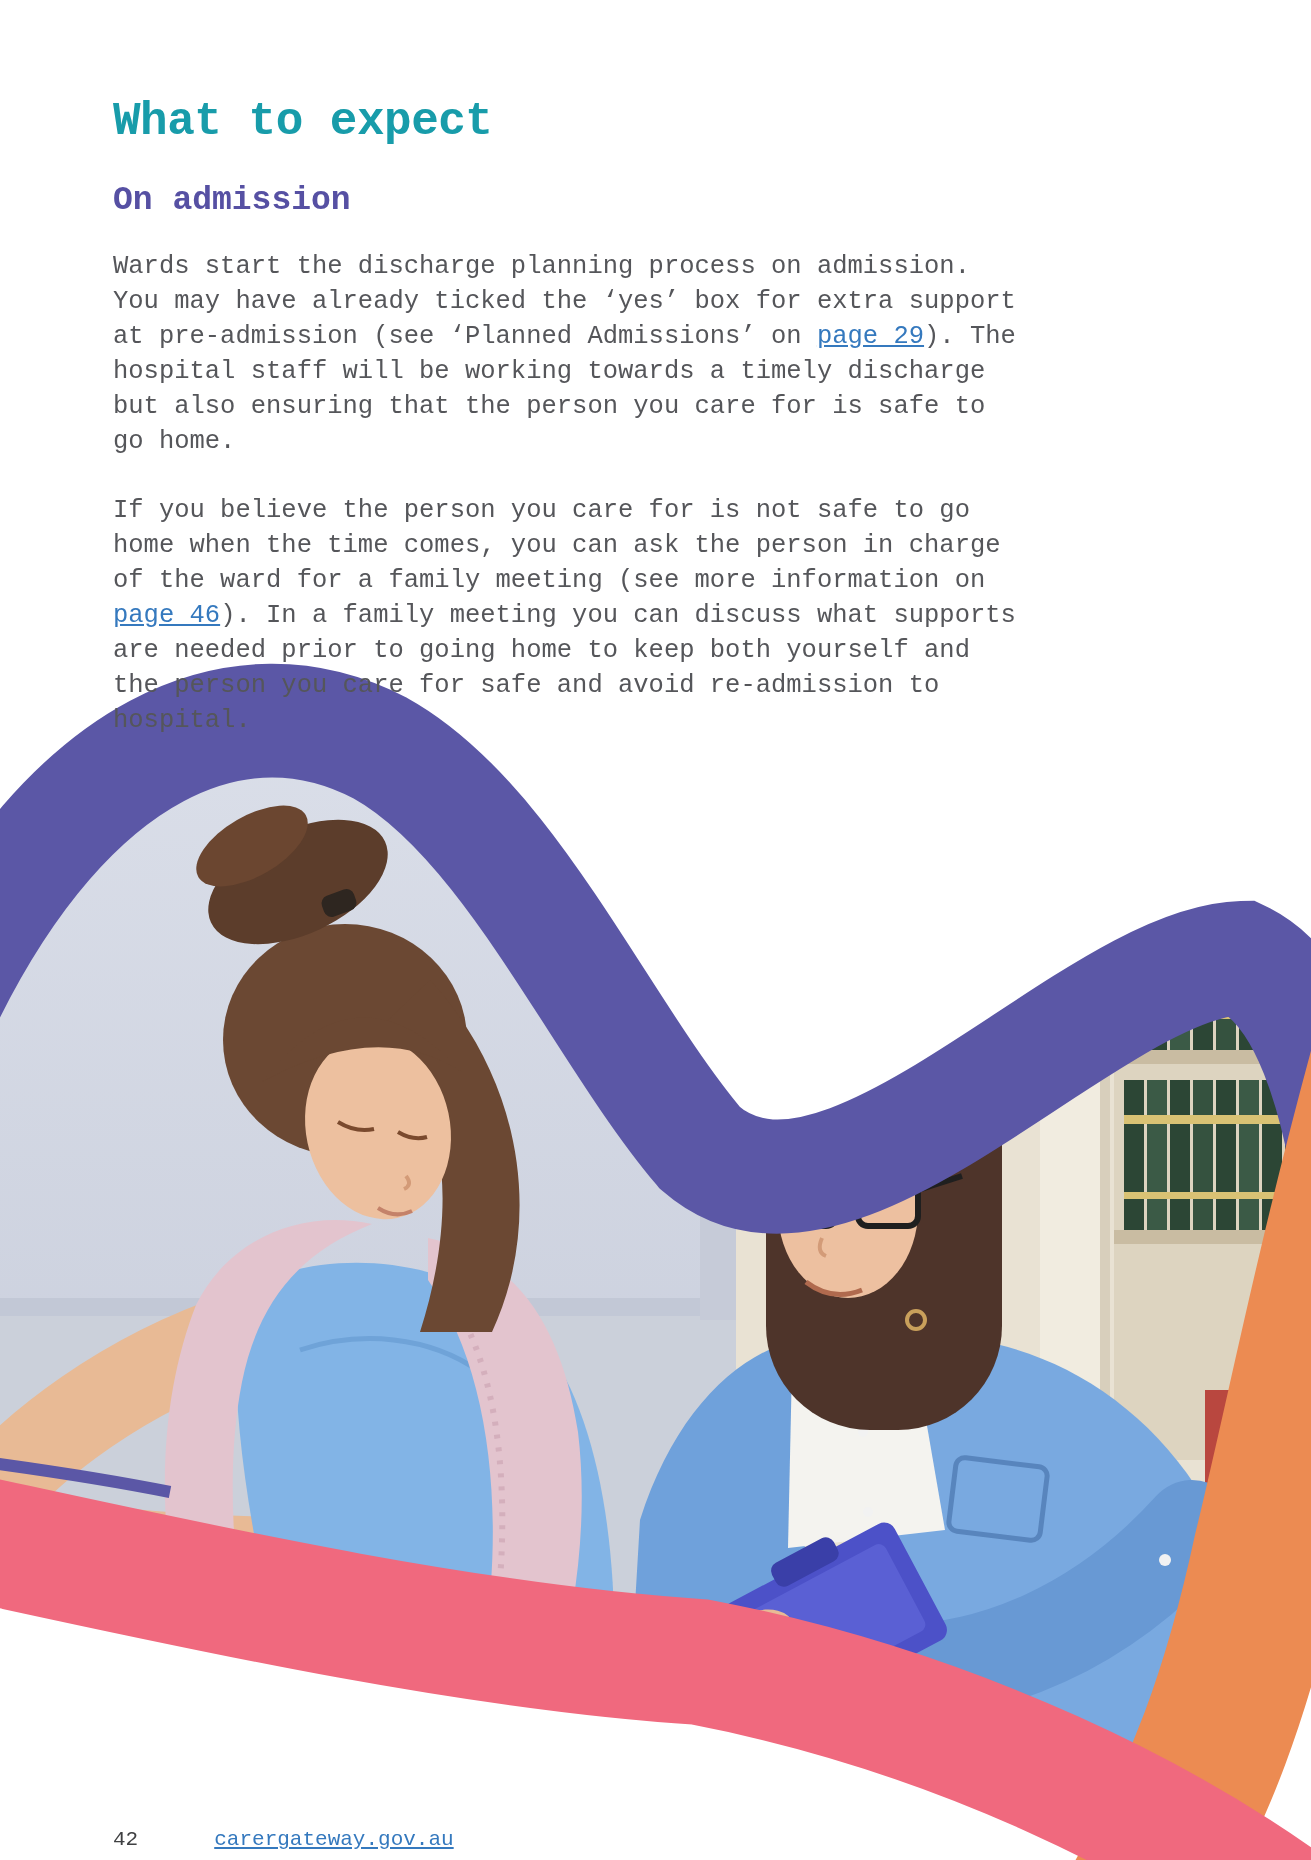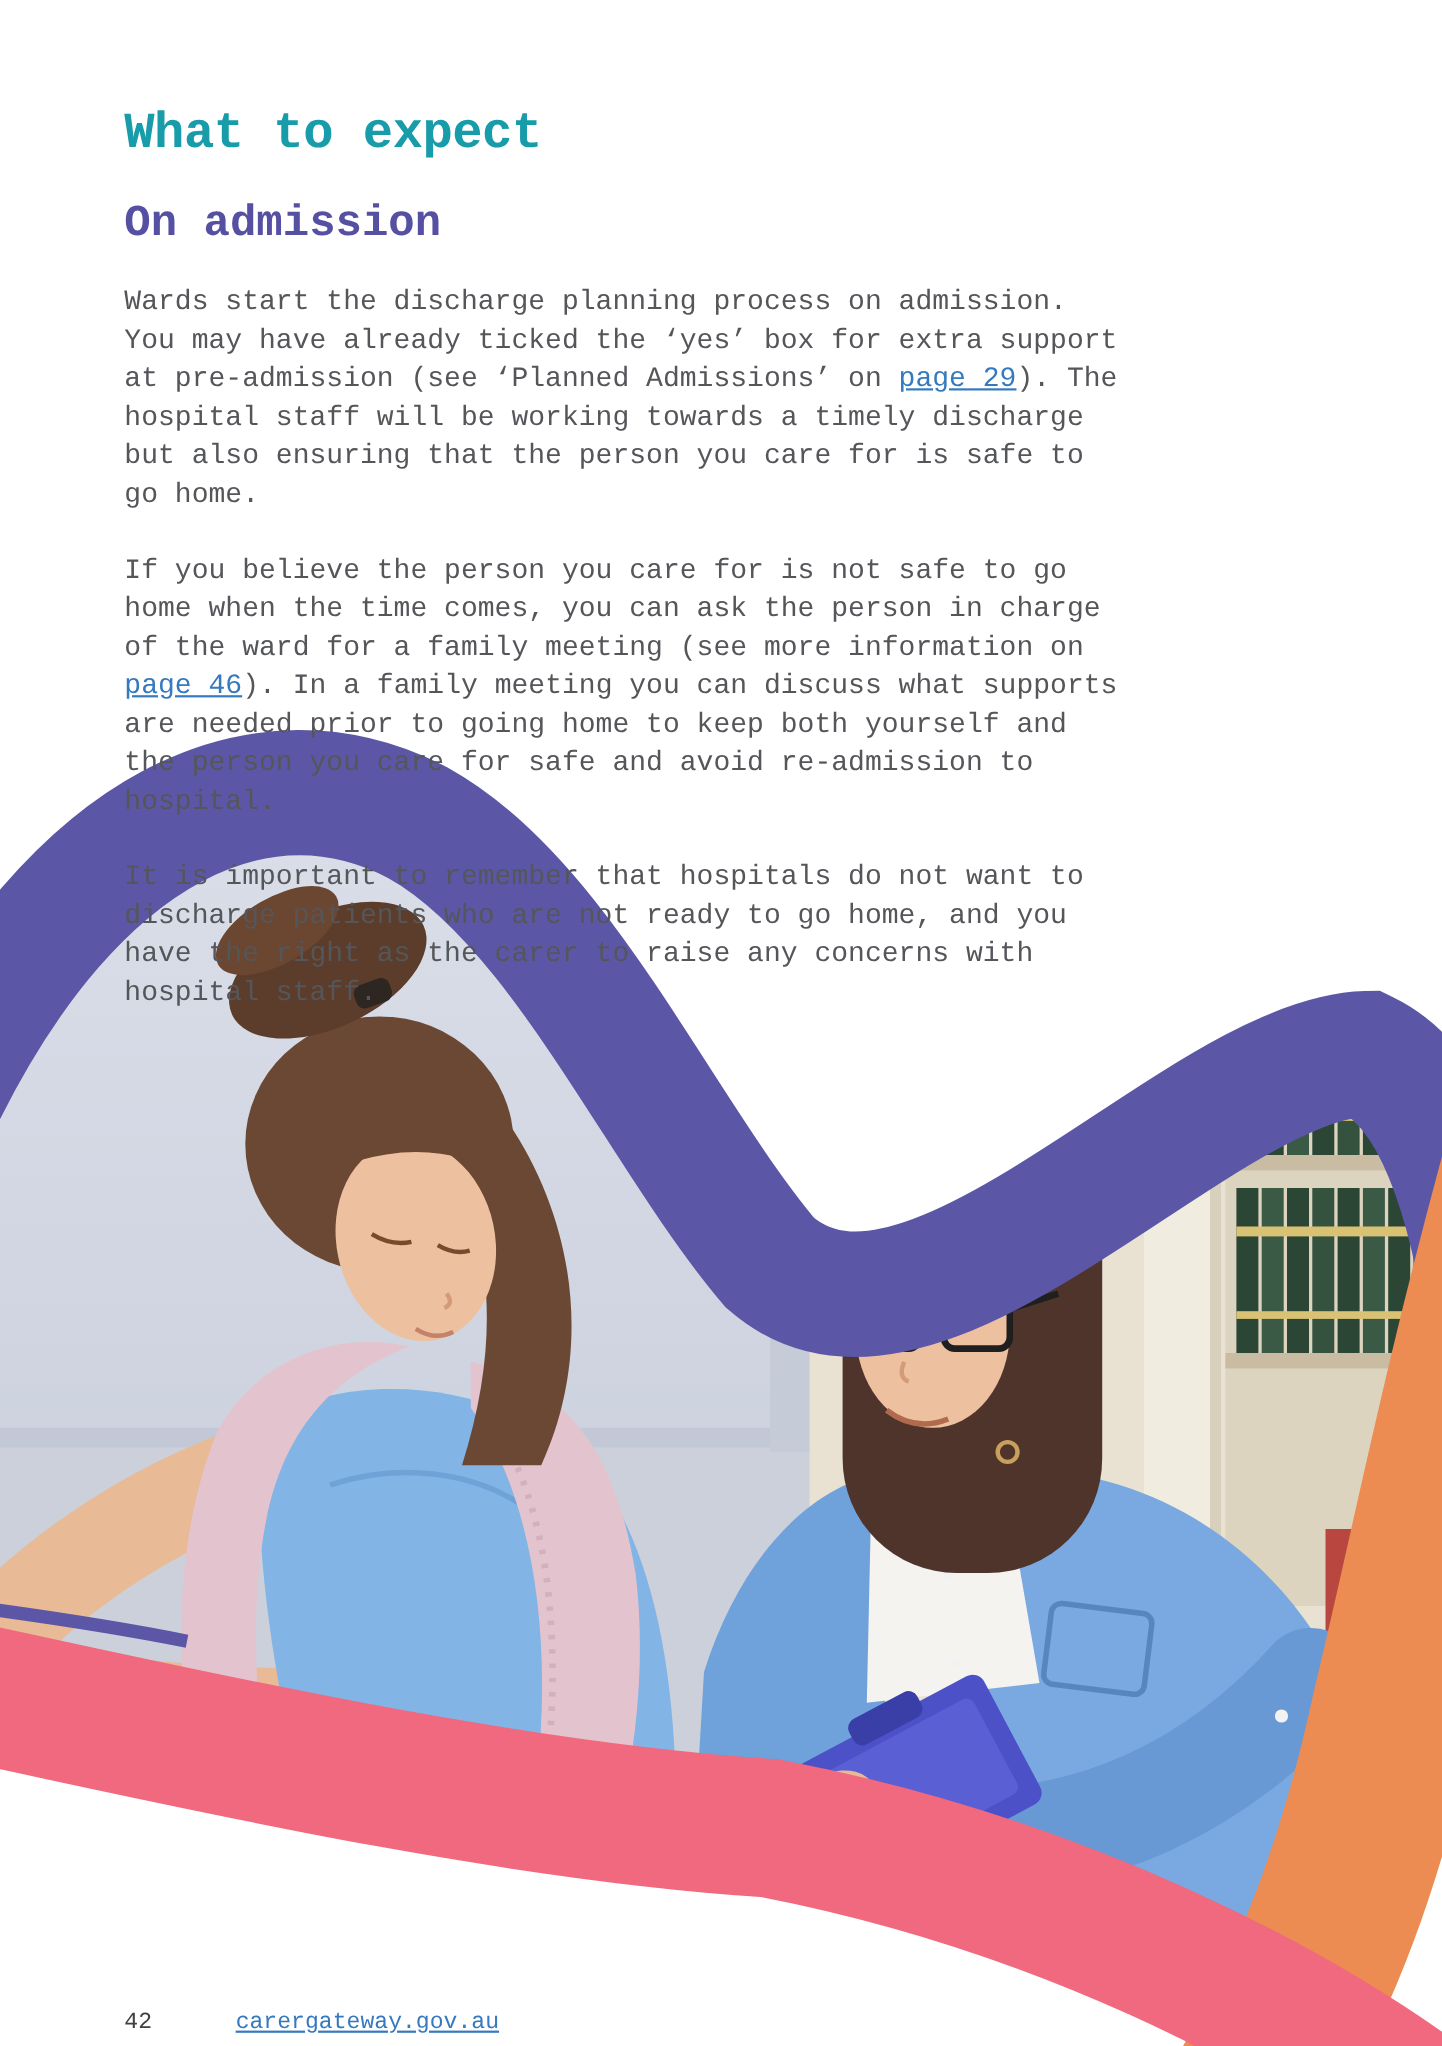--- a/index.html
+++ b/index.html
@@ -18,21 +18,21 @@
   }
   .title{
     margin:0 0 34px 0;
     font-size:46px;
     font-weight:700;
     color:#189CAA;
     letter-spacing:-0.5px;
   }
   .subtitle{
     margin:0 0 30px 0;
-    font-size:40px;
+    font-size:33px;
     font-weight:700;
     color:#5650A3;
   }
   .body-text{
     margin:0 0 34px 0;
     font-size:25.5px;
     line-height:35px;
     color:#55565A;
   }
   .body-text a{
@@ -72,21 +72,20 @@
 <div class="page">
 
   <div class="content">
     <h1 class="title">What to expect</h1>
     <h2 class="subtitle">On admission</h2>
 
     <p class="body-text"><span>Wards start the discharge planning process on admission. You may have already ticked the ‘yes’ box for extra support at pre-admission (see ‘Planned Admissions’ on </span><a>page 29</a><span>). The hospital staff will be working towards a timely discharge but also ensuring that the person you care for is safe to go home.</span></p>
 
     <p class="body-text"><span>If you believe the person you care for is not safe to go home when the time comes, you can ask the person in charge of the ward for a family meeting (see more information on </span><a>page 46</a><span>). In a family meeting you can discuss what supports are needed prior to going home to keep both yourself and the person you care for safe and avoid re-admission to hospital.</span></p>
 
-    <p class="body-text"><span>It is important to remember that hospitals do not want to discharge patients who are not ready to go home, and you have the right as the carer to raise any concerns with hospital staff.</span></p>
   </div>
 
   <svg class="hero" viewBox="0 0 1311 1860" width="1311" height="1860" aria-hidden="true">
     <defs>
       <clipPath id="heartClip">
         <path d="M -55 1000
                  C 70 745 240 675 380 748
                  C 510 820 600 1030 700 1148
                  C 840 1270 1090 962 1242 958
                  C 1310 990 1345 1005 1372 1040

